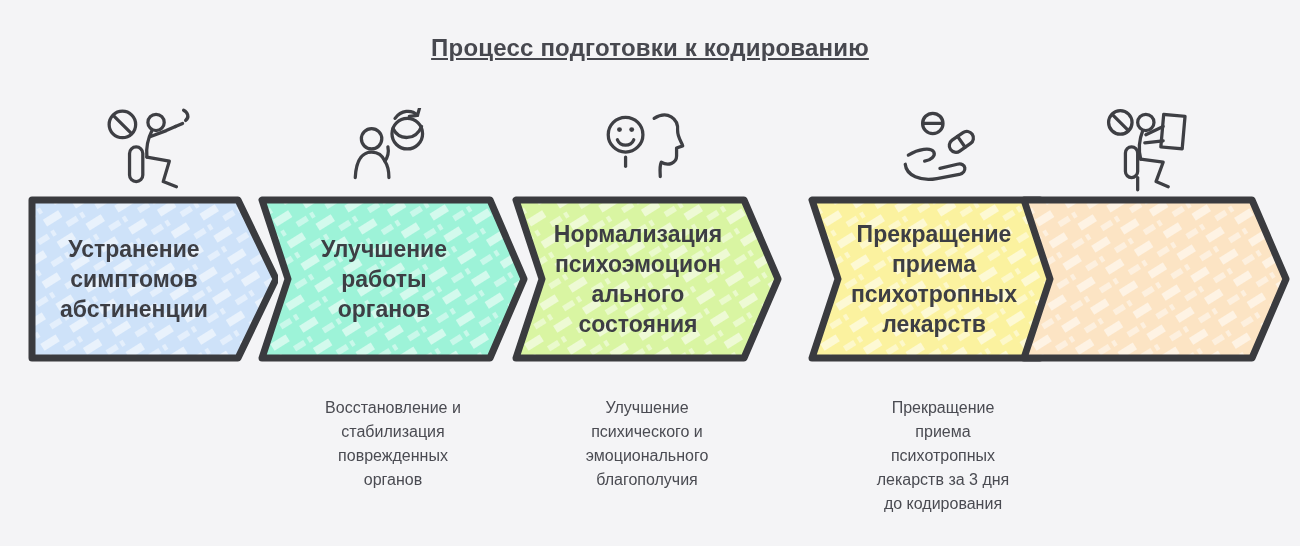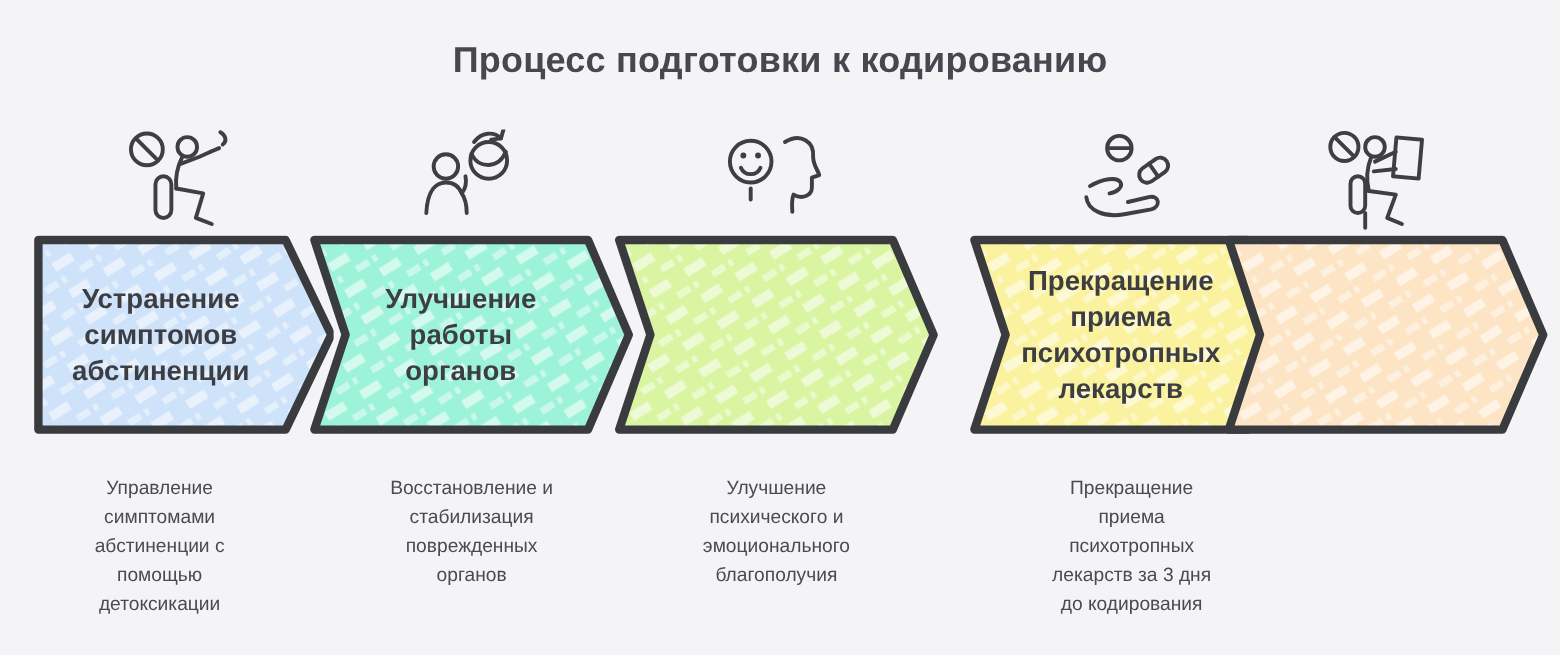--- a/index.html
+++ b/index.html
@@ -6,23 +6,24 @@
   .canvas{
     position:relative;
     width:1300px;height:546px;
     background:#f4f4f6;
     overflow:hidden;
     font-family:"Liberation Sans", sans-serif;
   }
   .title{
     position:absolute;top:34px;left:0;right:0;
     text-align:center;
-    font-size:30px;font-weight:bold;
+    font-size:24px;font-weight:bold;
     color:#47484f;
     letter-spacing:0.2px;
+    text-decoration:underline;
   }
   .step{position:absolute;top:0;height:100%;}
   .icon{
     position:absolute;top:108px;left:50%;
     transform:translateX(-50%);
     width:102px;height:86px;
   }
   .icon *{fill:none;stroke:#3e3f44;stroke-width:3.2;stroke-linecap:round;stroke-linejoin:round;}
   .icon .dot{fill:#3e3f44;stroke:none;}
   .chev{position:absolute;top:196px;left:0;}
@@ -78,25 +79,20 @@
       <path d="M44,48 L66,52 L60,72 L73,77"></path>
     </svg>
     <svg class="chev" width="250" height="166" viewBox="0 0 250 166">
       <polygon points="4,4 210,4 248,83 210,162 4,162" fill="#cee2f9"></polygon>
       <polygon fill="url(#marker-tex)" points="4,4 210,4 248,83 210,162 4,162"></polygon>
       <polygon class="cline" points="4,4 210,4 248,83 210,162 4,162"></polygon>
     </svg>
     <div class="label">Устранение
 симптомов
 абстиненции</div>
-    <div class="desc">Управление
-симптомами
-абстиненции с
-помощью
-детоксикации</div>
   </div>
 
   <div class="step s2" style="left:258px;width:270px;">
     <svg class="icon" viewBox="0 0 100 84">
       <circle cx="29" cy="30" r="10"></circle>
       <path d="M13,68 C14,48 22,43 29,43 C36,43 40,47 42,52 C45,48 46,43 45,38"></path>
       <path d="M46,68 C46,60 44,55 42,52"></path>
       <circle cx="64" cy="25" r="15"></circle>
       <path d="M50,20 C56,32 72,32 78,18"></path>
       <path d="M52,10 C58,2 68,1 74,7"></path>
@@ -123,20 +119,24 @@
       <circle class="dot" cx="35" cy="21" r="2.4"></circle>
       <path d="M21,31 C24,38 34,38 37,31"></path>
       <line x1="29" y1="48" x2="29" y2="57"></line>
       <path d="M57,10 C70,2 81,10 80,22 C80,29 84,33 85,37 L79,39 L79,47 C79,54 71,57 64,53 C62,58 63,63 63,67"></path>
     </svg>
     <svg class="chev" width="270" height="166" viewBox="0 0 270 166">
       <polygon points="4,4 232,4 266,83 232,162 4,162 30,83" fill="#d9f5a2"></polygon>
       <polygon fill="url(#marker-tex)" points="4,4 232,4 266,83 232,162 4,162 30,83"></polygon>
       <polygon class="cline" points="4,4 232,4 266,83 232,162 4,162 30,83"></polygon>
     </svg>
+    <div class="label">Нормализация
+психоэмоцион
+ального
+состояния</div>
     <div class="desc">Улучшение
 психического и
 эмоционального
 благополучия</div>
   </div>
 
   <div class="step s4" style="left:808px;width:270px;">
     <svg class="icon" viewBox="0 0 100 84">
       <circle cx="40" cy="15" r="10"></circle>
       <line x1="31" y1="15" x2="49" y2="15"></line>

